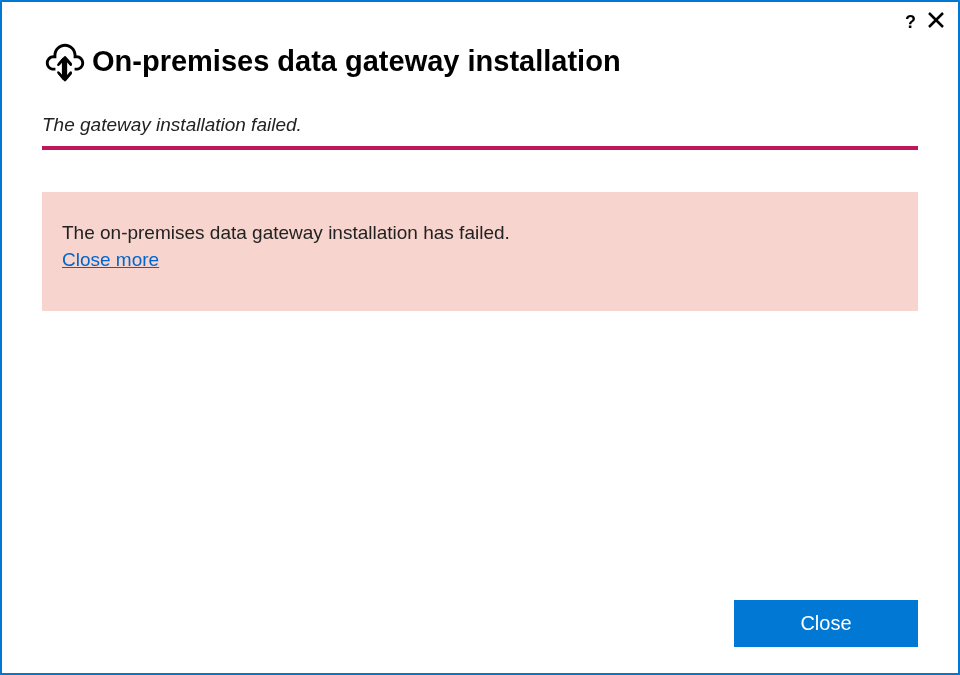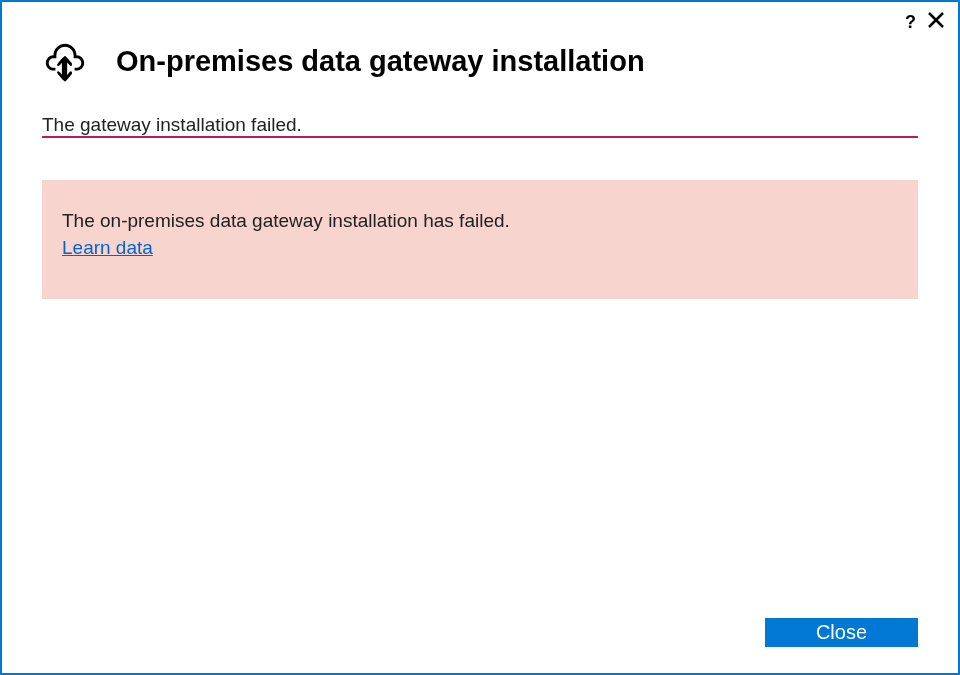--- a/index.html
+++ b/index.html
@@ -37,41 +37,43 @@
       line-height: 1;
     }
     .titlebar-controls .close {
       cursor: pointer;
       line-height: 1;
     }
     .header {
       display: flex;
       align-items: center;
       padding: 36px 50px 20px 40px;
-      gap: 28px;
+      gap: 4px;
     }
     .header-title {
       font-size: 29px;
       font-weight: 600;
       color: #000;
     }
     .cloud-icon svg {
       width: 46px;
       height: 46px;
       display: block;
     }
     .content {
       padding: 10px 40px 0 40px;
       flex: 1;
     }
     .status-line {
       font-size: 19px;
       color: #222;
-      border-bottom: 2px solid #be185d;
+      padding-bottom: 10px;
+      border-bottom: 4px solid #be185d;
       margin-bottom: 42px;
+      font-style: italic;
     }
     .error-panel {
       background: #f7d4cd;
       padding: 28px 20px;
     }
     .error-headline {
       font-size: 19px;
       color: #222;
       line-height: 1.4;
     }
@@ -92,22 +94,22 @@
     .footer {
       display: flex;
       justify-content: flex-end;
       padding: 0 40px 26px 40px;
     }
     .btn-primary {
       background: #0078d4;
       color: #fff;
       border: none;
       font-size: 20px;
-      padding: 3px 0;
-      width: 153px;
+      padding: 12px 0;
+      width: 184px;
       text-align: center;
       cursor: pointer;
       font-family: inherit;
     }
   </style>
 </head>
 <body>
 
 <div class="window">
 
@@ -133,21 +135,21 @@
       </svg>
     </span>
     <h1 class="header-title">On-premises data gateway installation</h1>
   </div>
 
   <div class="content">
     <div class="status-line">The gateway installation failed.</div>
 
     <div class="error-panel">
       <div class="error-headline">The on-premises data gateway installation has failed.</div>
-      <a class="learn-more">Learn data</a>
+      <a class="learn-more">Close more</a>
     </div>
   </div>
 
   <div class="footer">
     <button class="btn-primary">Close</button>
   </div>
 
 </div>
 
 </body></html>

